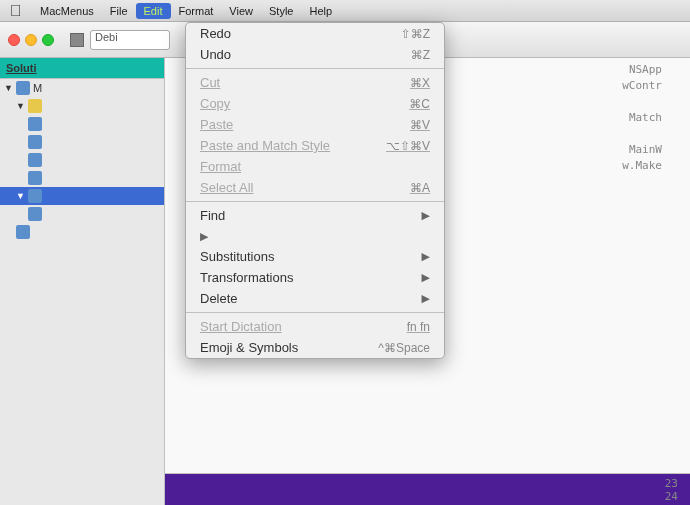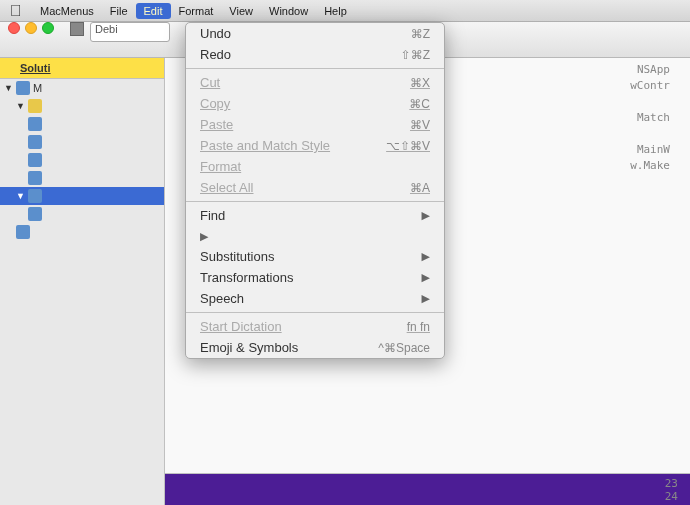--- a/index.html
+++ b/index.html
@@ -32,30 +32,31 @@
     }
     .menubar-item {
       padding: 2px 8px;
       color: #1a1a1a;
       font-size: 11px;
       cursor: default;
       border-radius: 3px;
     }
     .menubar-item.active {
       background: #3b6ad3;
-      color: #fef9c3;
+      color: #bef264;
     }
 
     
     .toolbar {
       width: 100%;
       height: 36px;
       background: linear-gradient(to bottom, #f5f5f5, #e0e0e0);
       border-bottom: 1px solid #b8b8b8;
       display: flex;
+      align-items: center;
       padding: 0 8px;
       gap: 6px;
     }
     .toolbar-dots {
       display: flex;
       gap: 5px;
     }
     .dot {
       width: 12px;
       height: 12px;
@@ -91,25 +92,25 @@
     
     .sidebar {
       width: 165px;
       background: #e8e8e8;
       border-right: 1px solid #c0c0c0;
       display: flex;
       flex-direction: column;
       overflow: hidden;
     }
     .sidebar-header {
-      padding: 4px 20px;
+      padding: 4px 6px;
       font-size: 11px;
       color: #333;
       font-weight: 600;
-      background: #fde047;
+      background: #14b8a6;
       border-bottom: 1px solid #c0c0c0;
       text-decoration: underline;
     }
     .sidebar-tree {
       flex: 1;
       overflow: hidden;
     }
     .tree-item {
       display: flex;
       align-items: center;
@@ -154,21 +155,21 @@
       position: relative;
       overflow: hidden;
     }
     .code-content {
       padding: 4px;
       font-family: monospace;
       font-size: 11px;
       color: #888;
       line-height: 16px;
       position: absolute;
-      right: 8px;
+      right: 16px;
       top: 0;
     }
     .code-line {
       padding-right: 8px;
       text-align: right;
     }
 
     
     .line-numbers {
       position: absolute;
@@ -236,21 +237,21 @@
 </head>
 <body>
 
 <div class="menubar">
   <span class="menubar-apple"></span>
   <span class="menubar-item">MacMenus</span>
   <span class="menubar-item">File</span>
   <span class="menubar-item active">Edit</span>
   <span class="menubar-item">Format</span>
   <span class="menubar-item">View</span>
-  <span class="menubar-item">Window</span>
+  <span class="menubar-item">Style</span>
   <span class="menubar-item">Help</span>
 </div>
 
 <div class="toolbar">
   <div class="toolbar-dots">
     <div class="dot dot-red"></div>
     <div class="dot dot-yellow"></div>
     <div class="dot dot-green"></div>
   </div>
   <div class="toolbar-stop"></div>
@@ -310,27 +311,27 @@
       <div>
         <span class="line-number">23</span>
         <span class="line-number">24</span>
       </div>
     </div>
   </div>
 </div>
 
 <div class="dropdown-menu">
   <div class="menu-item">
+    <span>Redo</span>
+    <span class="menu-shortcut">⇧⌘Z</span>
+  </div>
+  <div class="menu-item">
     <span>Undo</span>
     <span class="menu-shortcut">⌘Z</span>
   </div>
-  <div class="menu-item">
-    <span>Redo</span>
-    <span class="menu-shortcut">⇧⌘Z</span>
-  </div>
   <div class="menu-separator"></div>
   <div class="menu-item disabled">
     <span>Cut</span>
     <span class="menu-shortcut">⌘X</span>
   </div>
   <div class="menu-item disabled">
     <span>Copy</span>
     <span class="menu-shortcut">⌘C</span>
   </div>
   <div class="menu-item disabled">
@@ -358,21 +359,21 @@
   </div>
   <div class="menu-item">
     <span>Substitutions</span>
     <span class="menu-arrow">▶</span>
   </div>
   <div class="menu-item">
     <span>Transformations</span>
     <span class="menu-arrow">▶</span>
   </div>
   <div class="menu-item">
-    <span>Speech</span>
+    <span>Delete</span>
     <span class="menu-arrow">▶</span>
   </div>
   <div class="menu-separator"></div>
   <div class="menu-item disabled">
     <span>Start Dictation</span>
     <span class="menu-shortcut">fn fn</span>
   </div>
   <div class="menu-item">
     <span>Emoji &amp; Symbols</span>
     <span class="menu-shortcut">^⌘Space</span>

